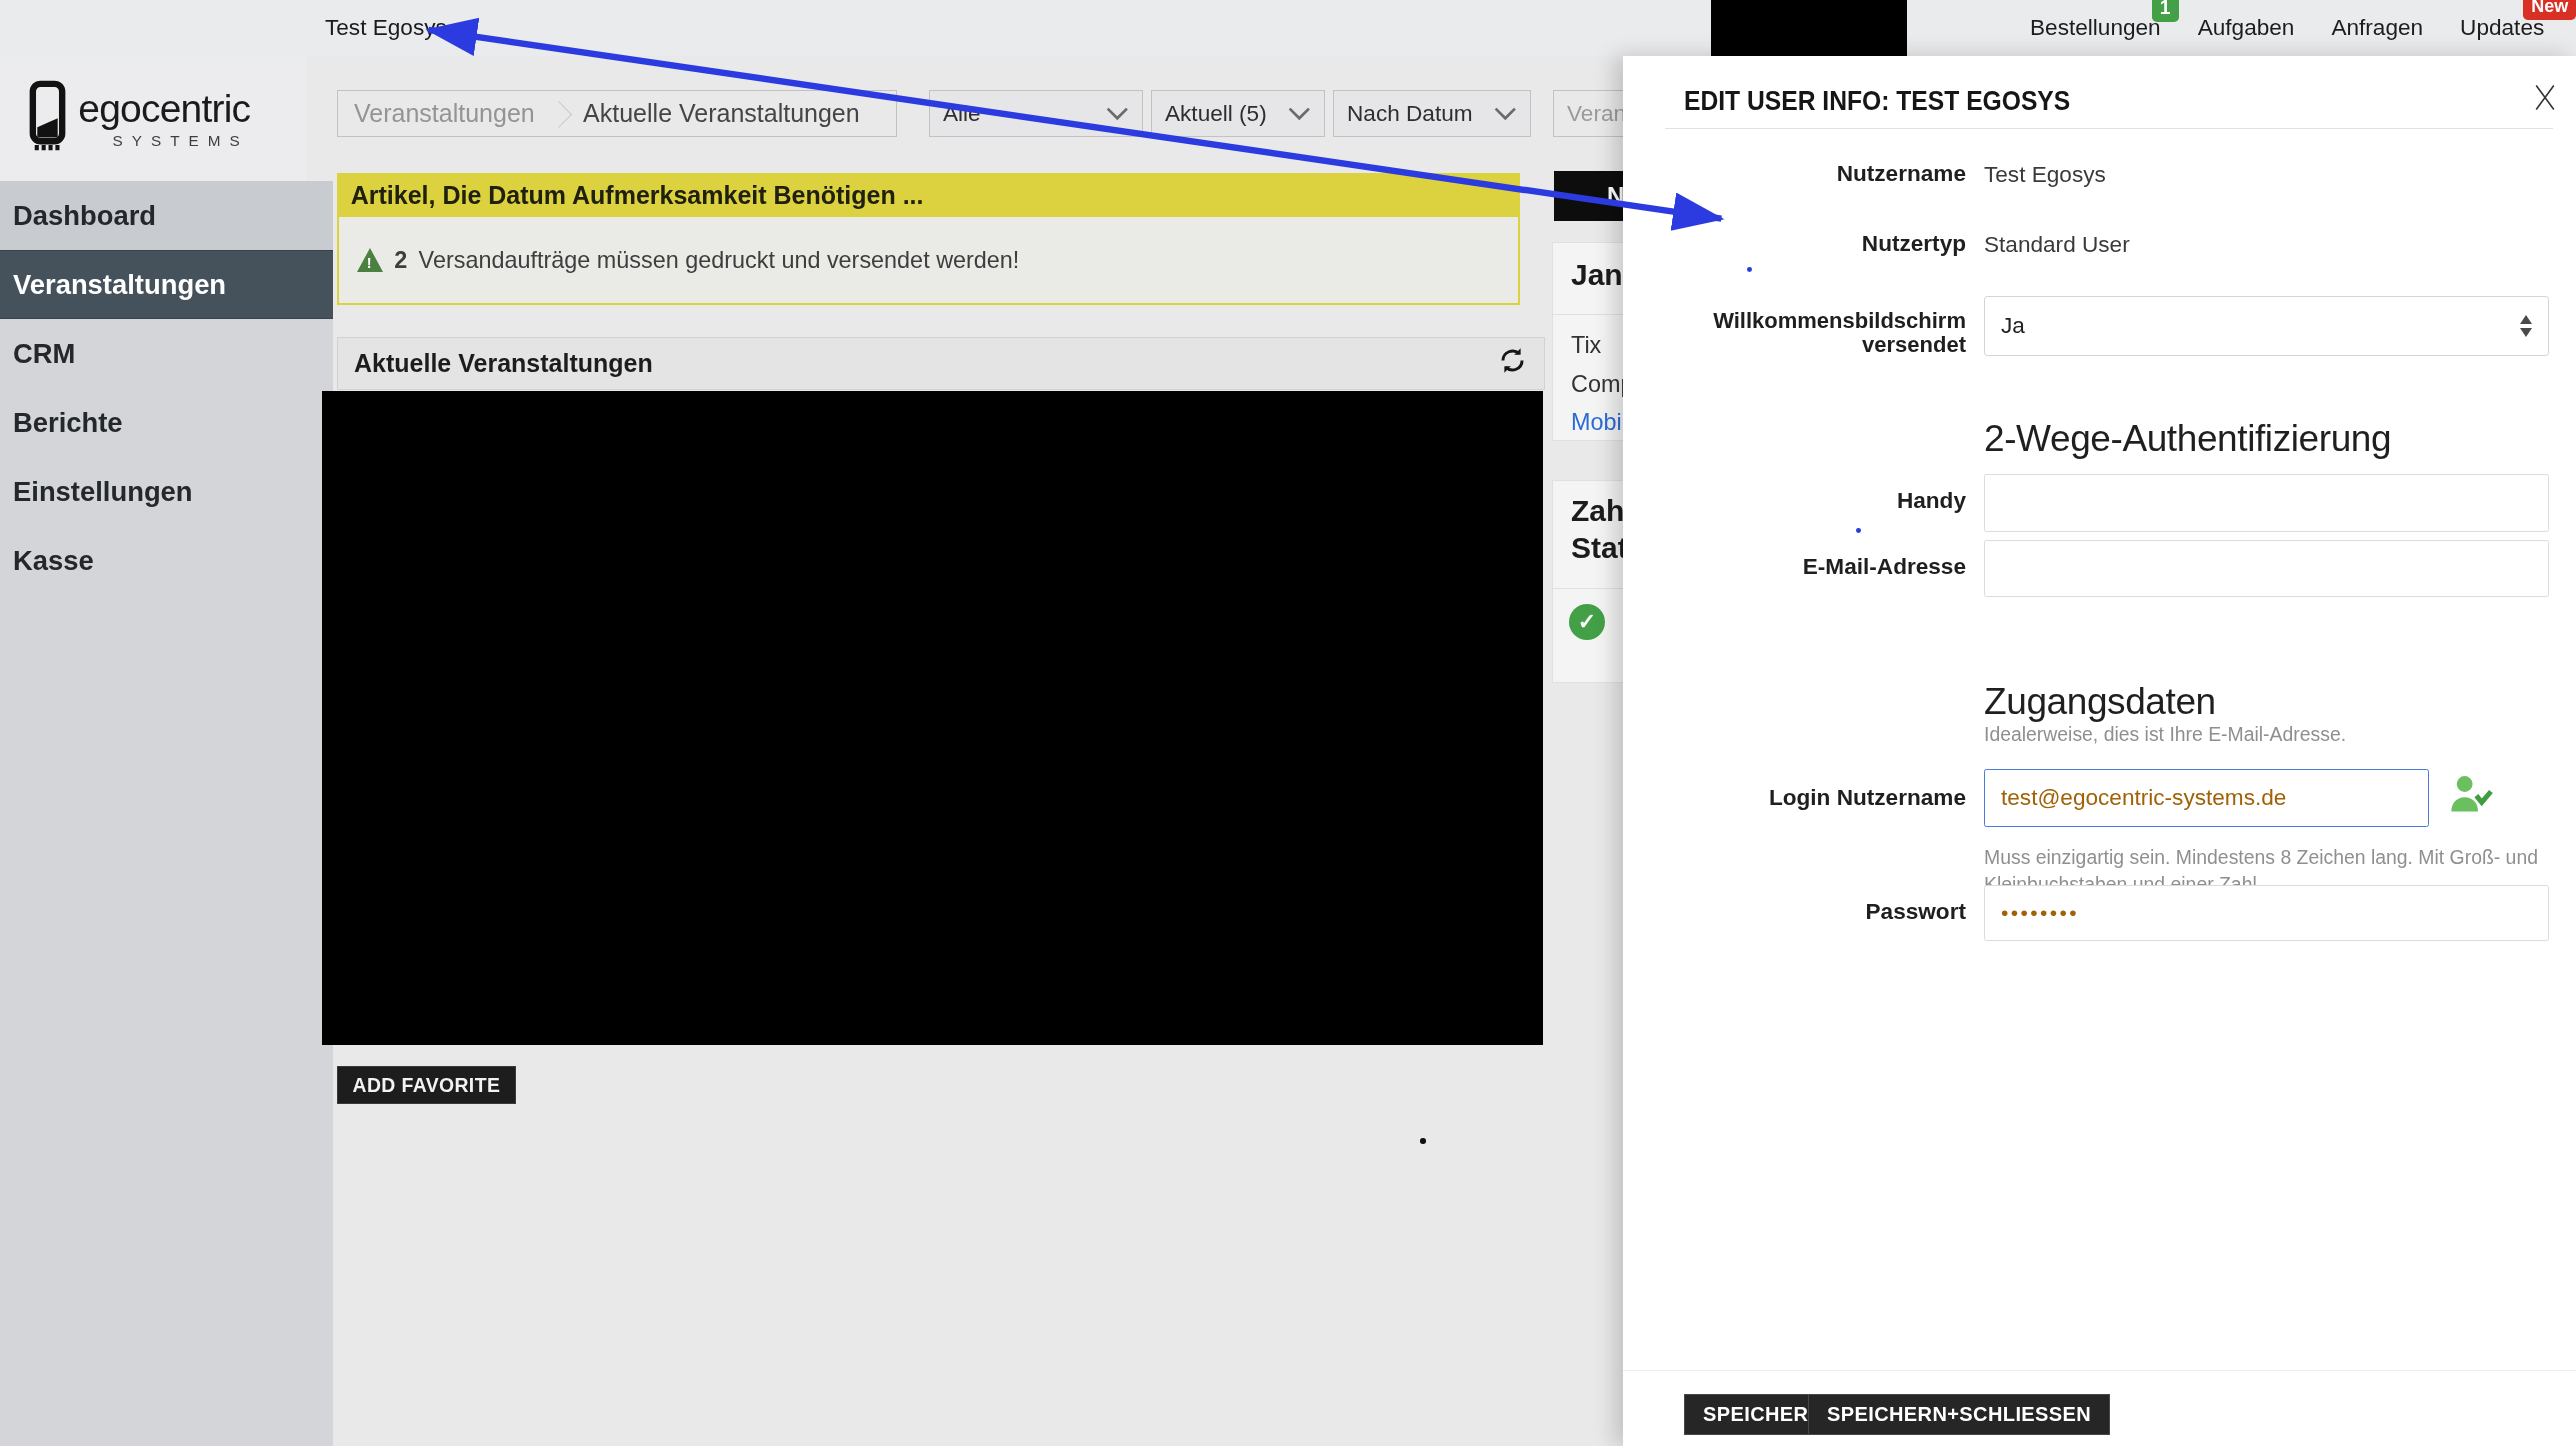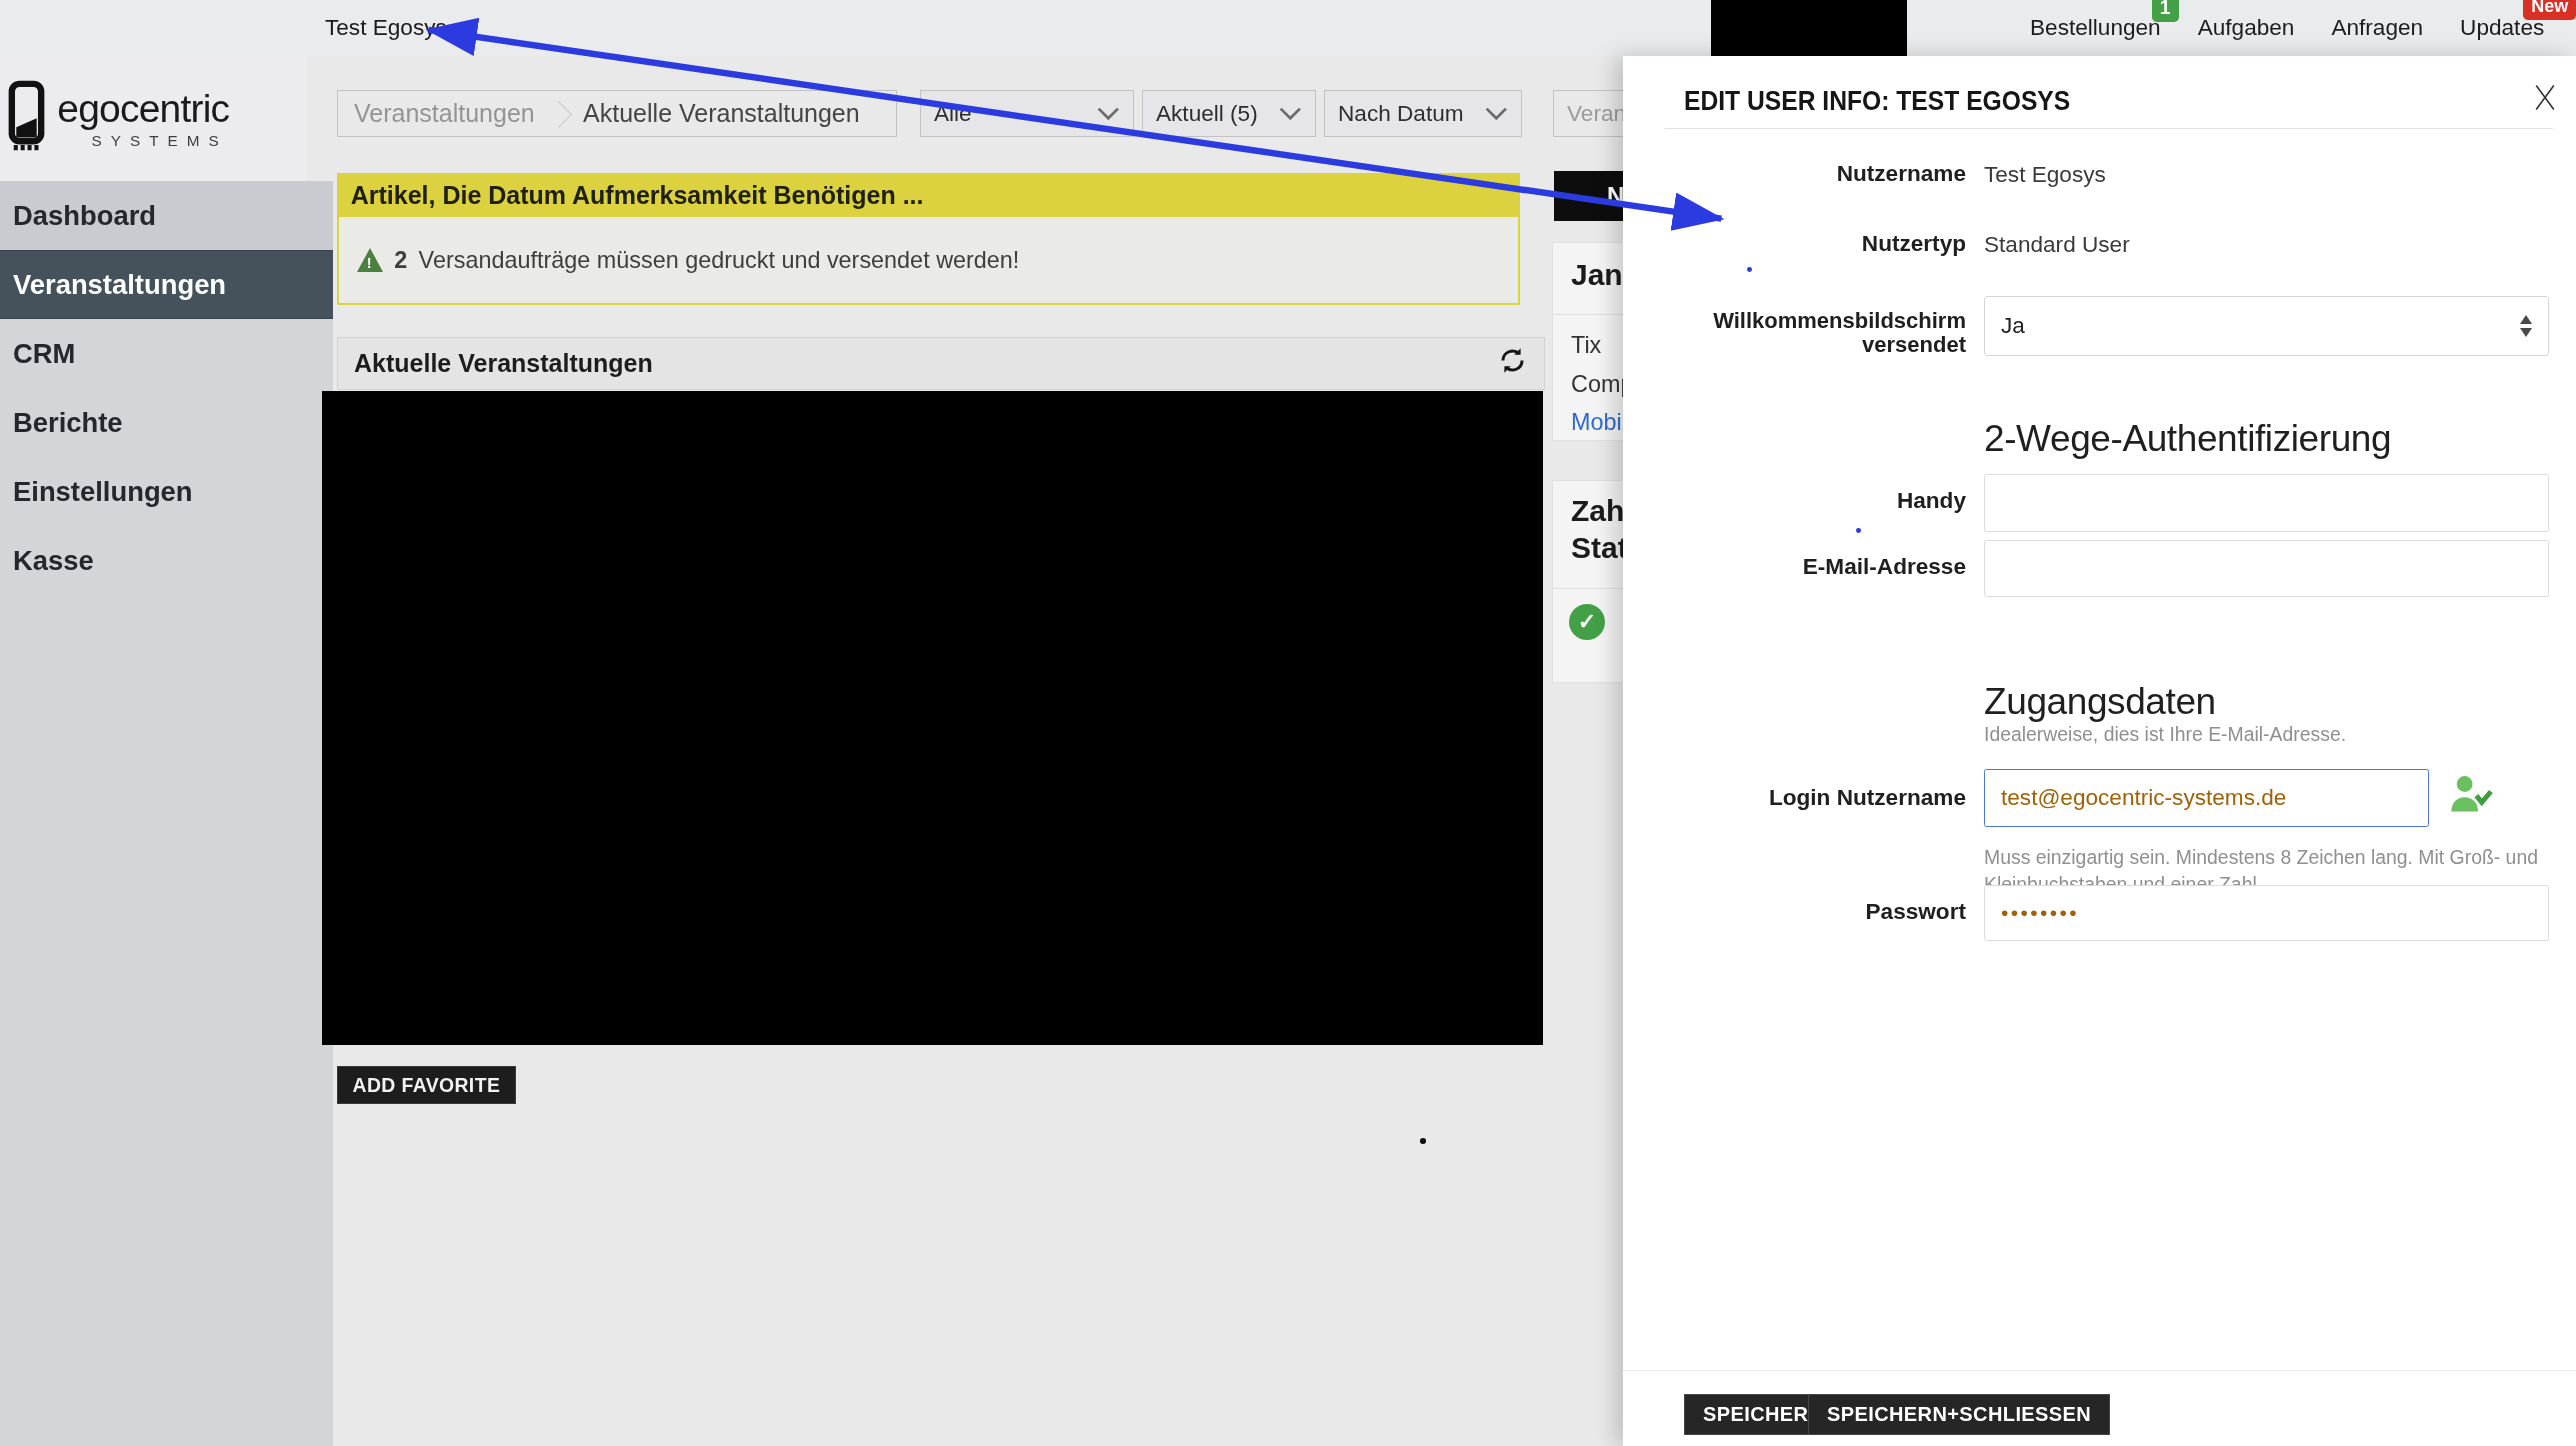--- a/index.html
+++ b/index.html
@@ -14,35 +14,35 @@
   .topbar { left:0; top:0; width:2576px; height:56px; background:#eaebed; }
   .user-label { left:325px; top:0; height:56px; display:flex; align-items:center; font-size:22.6px; color:#1b1b1f; }
   .redact-top { left:1711px; top:0; width:196px; height:56px; background:#000; }
   .topnav { left:2030px; top:0; height:56px; display:flex; align-items:center; gap:37px; }
   .topnav-item { position:relative; font-size:22.6px; color:#1d1d1d; white-space:nowrap; cursor:pointer; }
   .badge { position:absolute; top:-21px; right:-18px; color:#fff; font-weight:bold; border-radius:4.8px; }
   .badge-count { background:#43a047; font-size:19.4px; padding:2.4px 8px; }
   .badge-new { background:#d93025; font-size:18px; padding:2.4px 8px; right:-32px; }
 
   
-  .logo-area { left:0; top:56px; width:307px; height:125px; background:#ececee; display:flex; align-items:center; padding-left:7px; gap:11.3px; }
+  .logo-area { left:0; top:56px; width:307px; height:125px; background:#ececee; display:flex; align-items:center; padding-left:28px; gap:11.3px; }
   .logo-text { display:flex; flex-direction:column; }
   .logo-name { font-size:39px; font-weight:500; color:#1a1a1c; letter-spacing:-0.8px; }
   .logo-sub { font-size:15.3px; letter-spacing:9px; color:#3e3e3e; text-align:right; margin-top:1.6px; padding-right:1.6px; }
   .sidebar { left:0; top:181px; width:333px; height:1265px; background:#d3d5d9; }
   .side-item { height:69px; display:flex; align-items:center; padding-left:13px; font-size:27.4px; font-weight:bold; color:#24282c; cursor:pointer; }
   .side-item.shaded { background:#c8ccd0; }
   .side-item.active { background:#46525b; color:#fff; border-top:0.8px solid #39434a; border-bottom:0.8px solid #39434a; }
 
   
   .breadcrumb { left:337px; top:90px; width:560px; height:47px; border:1.6px solid #c2c2c2; display:flex; align-items:center; padding:0 16px; gap:14.5px; font-size:25px; }
   .bc-parent { color:#949494; cursor:pointer; }
   .bc-current { color:#454545; }
   .bc-chev { width:19.4px; height:19.4px; border-top:1.6px solid #c9c9c9; border-right:1.6px solid #c9c9c9; transform:rotate(45deg); margin-top:1.6px; flex:none; }
-  .filter { top:90px; height:47px; border:1.6px solid #c2c2c2; background:#e6e6e8; display:flex; align-items:center; justify-content:space-between; padding:0 13px; font-size:22.6px; color:#2e2e2e; cursor:pointer; }
+  .filter { top:90px; height:47px; border:1.6px solid #c2c2c2; background:#e6e6e8; display:flex; align-items:center; justify-content:space-between; padding:0 13px; font-size:22.6px; color:#2e2e2e; cursor:pointer;margin-left:9px; }
   .search-input { left:1553px; top:90px; width:186px; height:47px; border:1.6px solid #c2c2c2; background:#e9e9e9; font-size:22.6px; padding:0 13px; color:#444; font-family:"Liberation Sans",sans-serif; }
   .search-input::placeholder { color:#9b9b9b; }
   .new-btn { left:1554px; top:171px; width:121px; height:50px; background:#0d0d0d; color:#fff; font-weight:bold; font-size:24px; }
   .new-btn span { position:absolute; left:53px; top:11.3px; }
 
   .alert { left:337px; top:173px; width:1183px; }
   .alert-head { height:44px; background:#dcd23f; display:flex; align-items:center; padding:0 13.7px; font-size:25px; font-weight:bold; color:#20200f; }
   .alert-body { height:88px; background:#eaeae6; border:2.4px solid #dcd23f; border-top:none; display:flex; align-items:center; padding:0 18px; gap:11.3px; font-size:23.4px; color:#3e3e3e; }
   .warn-tri { position:relative; width:0; height:0; border-left:13.7px solid transparent; border-right:13.7px solid transparent; border-bottom:24px solid #4c8040; flex:none; }
   .warn-tri i { position:absolute; left:-3.2px; top:6.5px; font-style:normal; color:#fff; font-weight:bold; font-size:14.5px; }

